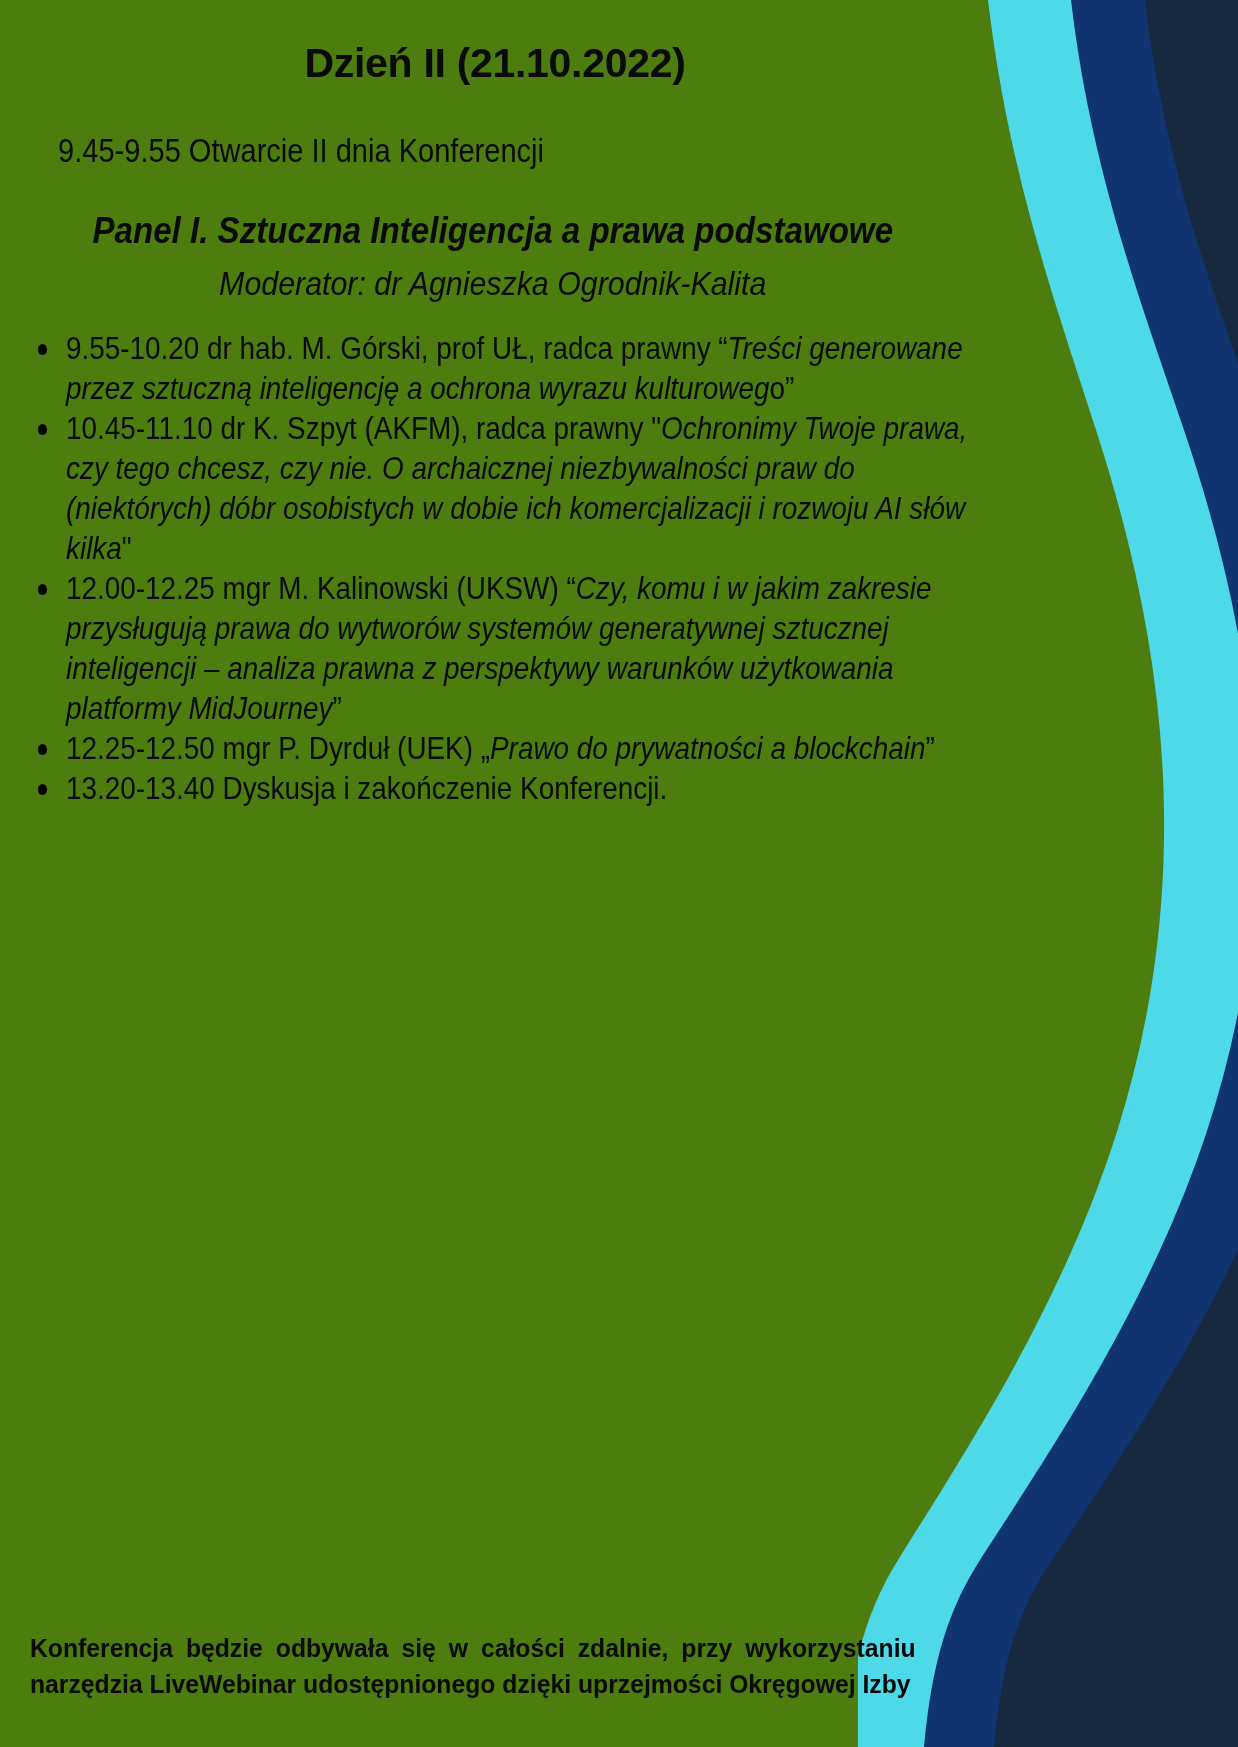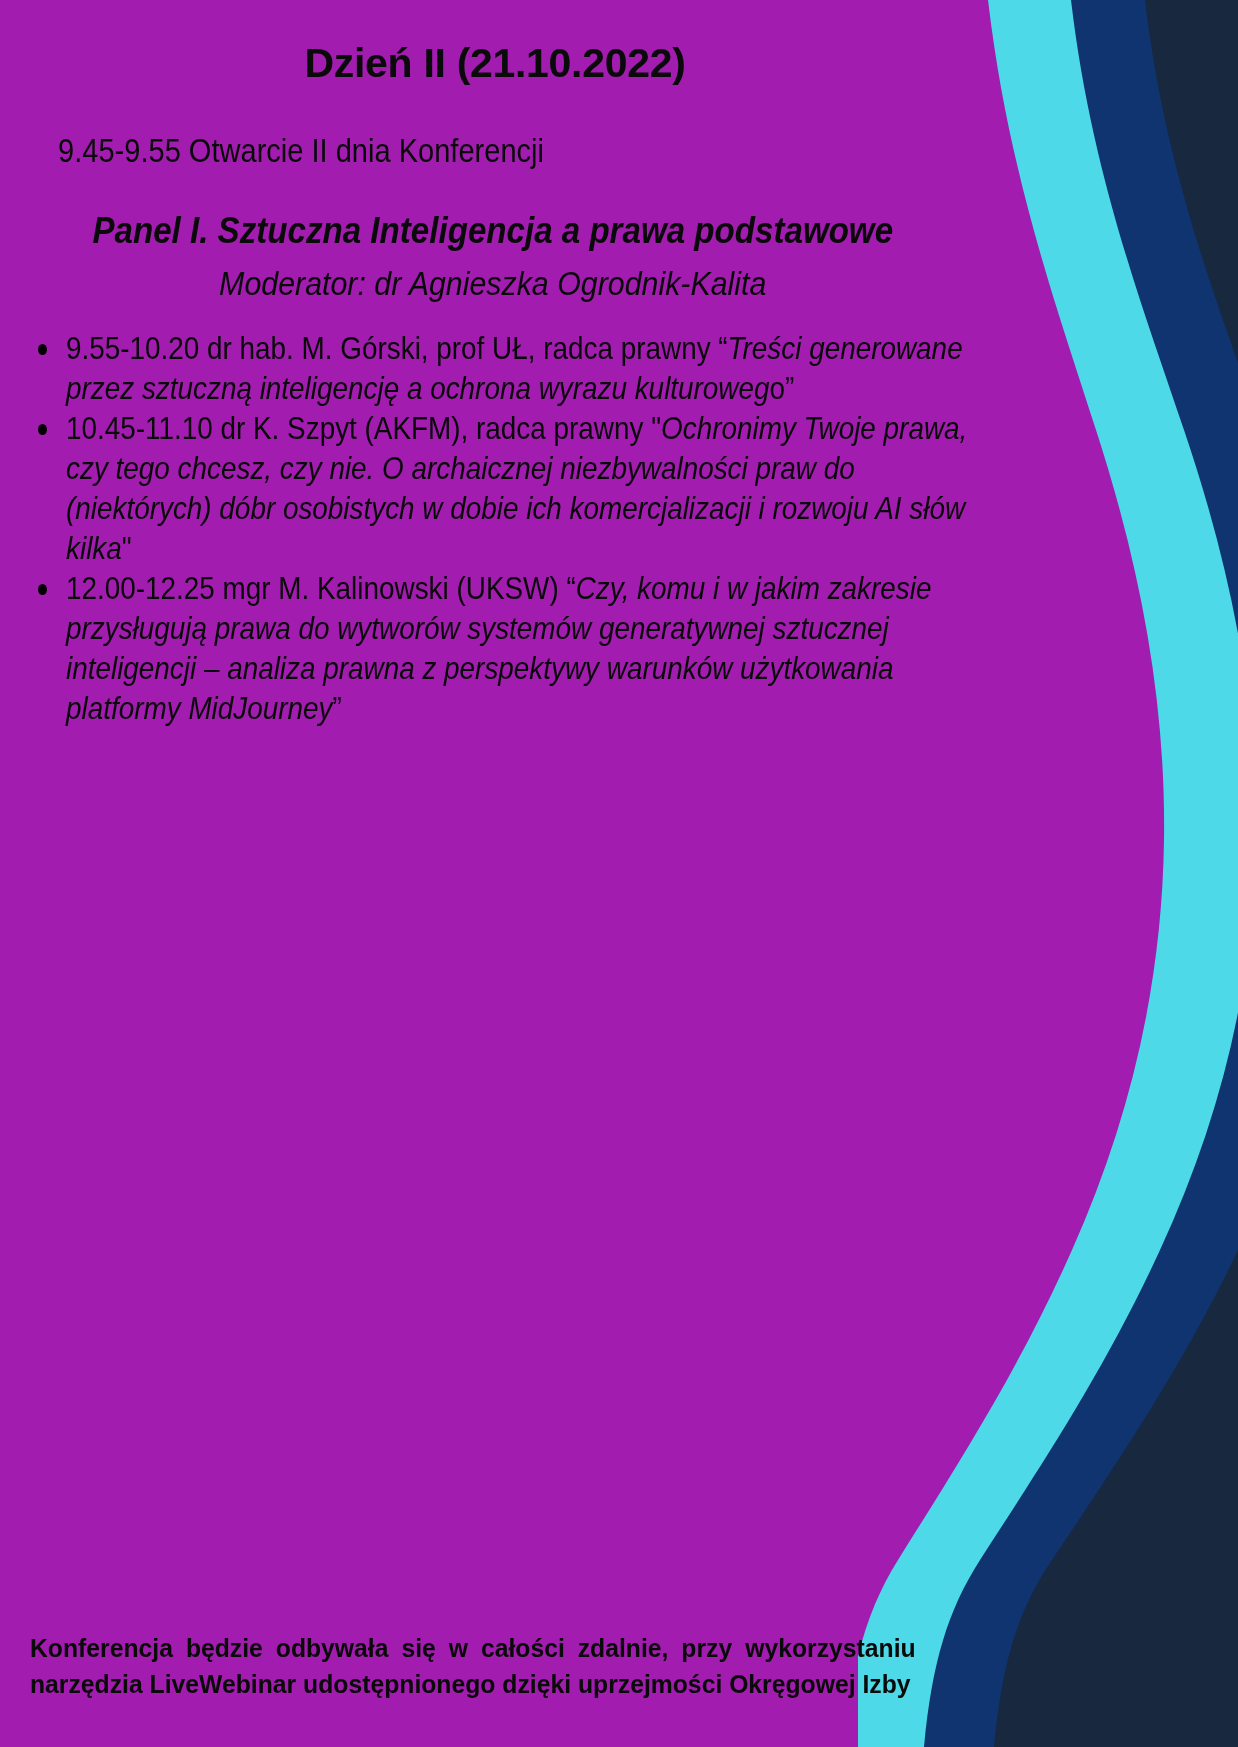--- a/index.html
+++ b/index.html
@@ -5,21 +5,21 @@
 <style>
   html, body {
     margin: 0;
     padding: 0;
     background: #ffffff;
   }
   #page {
     position: relative;
     width: 1238px;
     height: 1747px;
-    background: #a21caf;
+    background: #4d7c0f;
     overflow: hidden;
     font-family: "Liberation Sans", sans-serif;
     color: #0a0a0a;
     text-decoration: underline;
   }
 
   
   #wave-decoration {
     position: absolute;
     top: 0;
@@ -191,19 +191,27 @@
           <span class="entry-text"><span>9.55-10.20 dr hab. M. Górski, prof UŁ, radca prawny “</span><span class="it">Treści generowane przez sztuczną inteligencję a ochrona wyrazu kulturoweg</span><span>o”</span></span>
         </li>
         <li>
           <span class="bullet-dot"></span>
           <span class="entry-text"><span>10.45-11.10 dr K. Szpyt (AKFM), radca prawny "</span><span class="it">Ochronimy Twoje prawa, czy tego chcesz, czy nie. O archaicznej niezbywalności praw do (niektórych) dóbr osobistych w dobie ich komercjalizacji i rozwoju AI słów kilka</span><span>"</span></span>
         </li>
         <li>
           <span class="bullet-dot"></span>
           <span class="entry-text"><span>12.00-12.25 mgr M. Kalinowski (UKSW) “</span><span class="it">Czy, komu i w jakim zakresie przysługują prawa do wytworów systemów generatywnej sztucznej inteligencji – analiza prawna z perspektywy warunków użytkowania platformy MidJourney</span><span>”</span></span>
         </li>
+        <li>
+          <span class="bullet-dot"></span>
+          <span class="entry-text"><span>12.25-12.50 mgr P. Dyrduł (UEK) „</span><span class="it">Prawo do prywatności a blockchain</span><span>”</span></span>
+        </li>
+        <li>
+          <span class="bullet-dot"></span>
+          <span class="entry-text"><span>13.20-13.40 Dyskusja i zakończenie Konferencji.</span></span>
+        </li>
       </ul>
 
   </div>
 
   <div id="footer-note">Konferencja będzie odbywała się w całości zdalnie, przy wykorzystaniu narzędzia LiveWebinar udostępnionego dzięki uprzejmości Okręgowej Izby</div>
 
 </div>
 
 </body></html>

